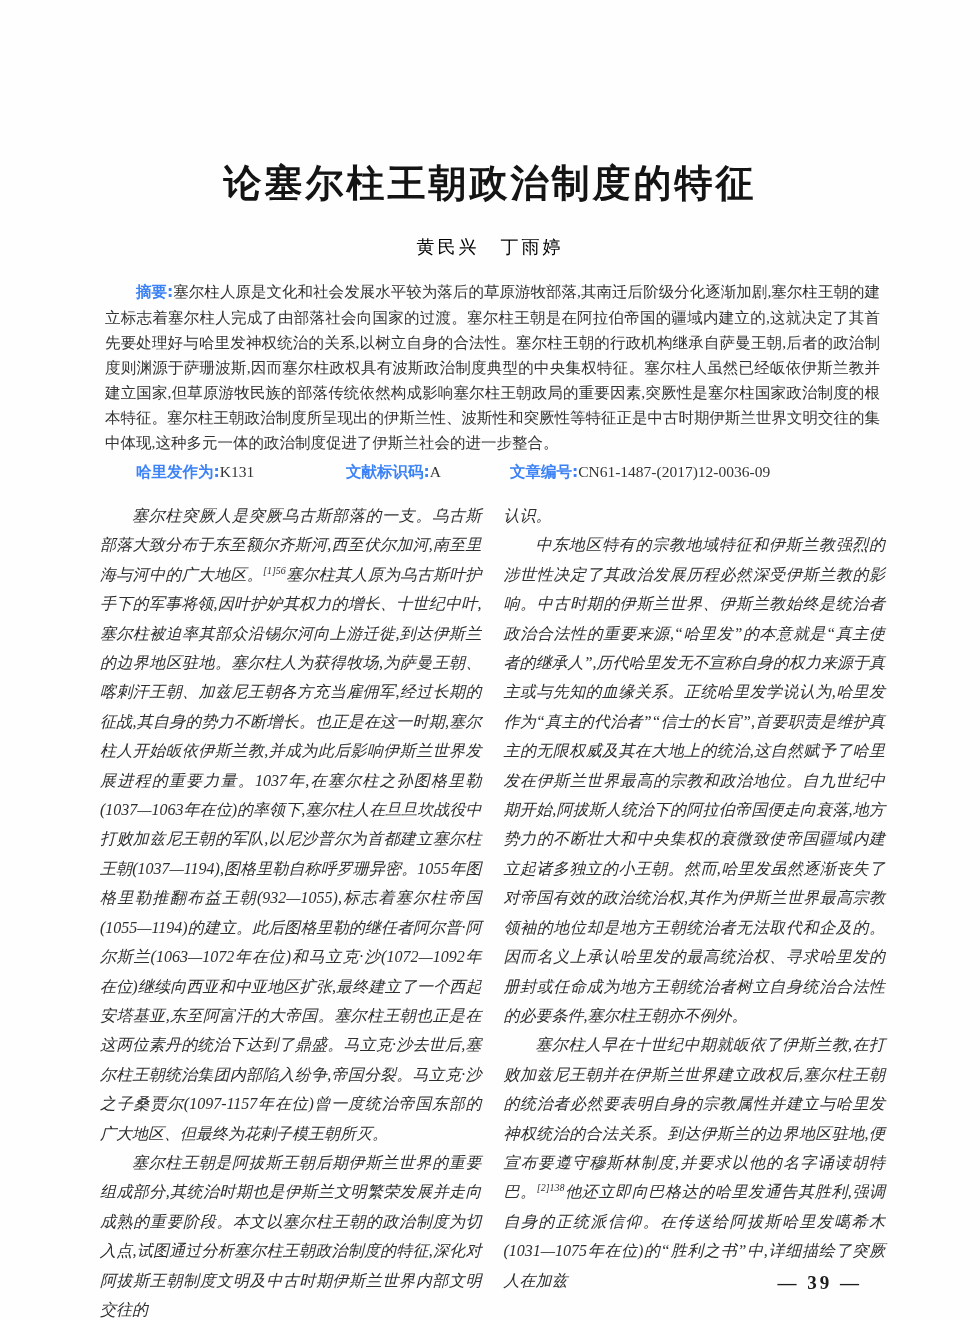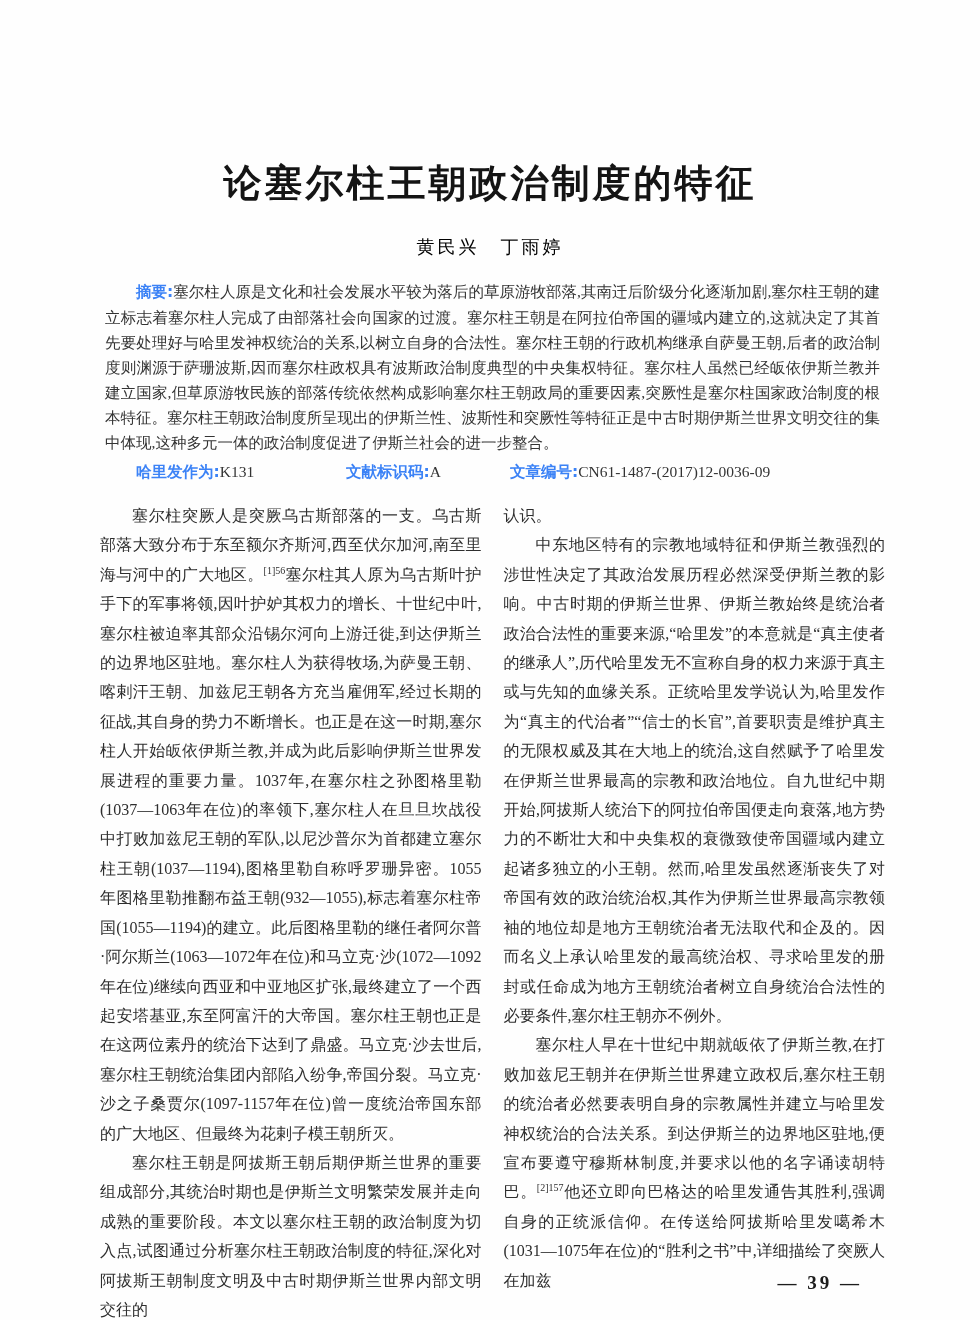--- a/index.html
+++ b/index.html
@@ -62,21 +62,21 @@
     gap: 22px;
     margin: 16px 95px 0 100px;
   }
   .col {
     width: 384px;
     font-size: 16px;
     line-height: 29.4px;
     text-align: justify;
     color: #2e2e2e;
   }
-  .col p { margin: 0; }
+  .col p { margin: 0; font-style: italic; }
   .indent { text-indent: 2em; }
   .noindent { text-indent: 0; }
   .sec-heading {
     margin: 0;
     font-family: "DejaVu Sans", sans-serif;
     font-size: 16.5px;
     font-weight: bold;
     line-height: 29.4px;
     text-indent: 2em;
     color: #161616;
@@ -119,20 +119,20 @@
   <div class="columns">
 
     <div class="col">
       <p class="indent"><span>塞尔柱突厥人是突厥乌古斯部落的一支。乌古斯部落大致分布于东至额尔齐斯河,西至伏尔加河,南至里海与河中的广大地区。</span><sup class="cite">[1]56</sup><span>塞尔柱其人原为乌古斯叶护手下的军事将领,因叶护妒其权力的增长、十世纪中叶,塞尔柱被迫率其部众沿锡尔河向上游迁徙,到达伊斯兰的边界地区驻地。塞尔柱人为获得牧场,为萨曼王朝、喀剌汗王朝、加兹尼王朝各方充当雇佣军,经过长期的征战,其自身的势力不断增长。也正是在这一时期,塞尔柱人开始皈依伊斯兰教,并成为此后影响伊斯兰世界发展进程的重要力量。1037年,在塞尔柱之孙图格里勒(1037—1063年在位)的率领下,塞尔柱人在旦旦坎战役中打败加兹尼王朝的军队,以尼沙普尔为首都建立塞尔柱王朝(1037—1194),图格里勒自称呼罗珊异密。1055年图格里勒推翻布益王朝(932—1055),标志着塞尔柱帝国(1055—1194)的建立。此后图格里勒的继任者阿尔普·阿尔斯兰(1063—1072年在位)和马立克·沙(1072—1092年在位)继续向西亚和中亚地区扩张,最终建立了一个西起安塔基亚,东至阿富汗的大帝国。塞尔柱王朝也正是在这两位素丹的统治下达到了鼎盛。马立克·沙去世后,塞尔柱王朝统治集团内部陷入纷争,帝国分裂。马立克·沙之子桑贾尔(1097-1157年在位)曾一度统治帝国东部的广大地区、但最终为花剌子模王朝所灭。</span></p>
       <p class="indent">塞尔柱王朝是阿拔斯王朝后期伊斯兰世界的重要组成部分,其统治时期也是伊斯兰文明繁荣发展并走向成熟的重要阶段。本文以塞尔柱王朝的政治制度为切入点,试图通过分析塞尔柱王朝政治制度的特征,深化对阿拔斯王朝制度文明及中古时期伊斯兰世界内部文明交往的</p>
     </div>
 
     <div class="col">
       <p class="noindent">认识。</p>
       <p class="indent">中东地区特有的宗教地域特征和伊斯兰教强烈的涉世性决定了其政治发展历程必然深受伊斯兰教的影响。中古时期的伊斯兰世界、伊斯兰教始终是统治者政治合法性的重要来源,“哈里发”的本意就是“真主使者的继承人”,历代哈里发无不宣称自身的权力来源于真主或与先知的血缘关系。正统哈里发学说认为,哈里发作为“真主的代治者”“信士的长官”,首要职责是维护真主的无限权威及其在大地上的统治,这自然赋予了哈里发在伊斯兰世界最高的宗教和政治地位。自九世纪中期开始,阿拔斯人统治下的阿拉伯帝国便走向衰落,地方势力的不断壮大和中央集权的衰微致使帝国疆域内建立起诸多独立的小王朝。然而,哈里发虽然逐渐丧失了对帝国有效的政治统治权,其作为伊斯兰世界最高宗教领袖的地位却是地方王朝统治者无法取代和企及的。因而名义上承认哈里发的最高统治权、寻求哈里发的册封或任命成为地方王朝统治者树立自身统治合法性的必要条件,塞尔柱王朝亦不例外。</p>
-      <p class="indent"><span>塞尔柱人早在十世纪中期就皈依了伊斯兰教,在打败加兹尼王朝并在伊斯兰世界建立政权后,塞尔柱王朝的统治者必然要表明自身的宗教属性并建立与哈里发神权统治的合法关系。到达伊斯兰的边界地区驻地,便宣布要遵守穆斯林制度,并要求以他的名字诵读胡特巴。</span><sup class="cite">[2]157</sup><span>他还立即向巴格达的哈里发通告其胜利,强调自身的正统派信仰。在传送给阿拔斯哈里发噶希木(1031—1075年在位)的“胜利之书”中,详细描绘了突厥人在加兹</span></p>
+      <p class="indent"><span>塞尔柱人早在十世纪中期就皈依了伊斯兰教,在打败加兹尼王朝并在伊斯兰世界建立政权后,塞尔柱王朝的统治者必然要表明自身的宗教属性并建立与哈里发神权统治的合法关系。到达伊斯兰的边界地区驻地,便宣布要遵守穆斯林制度,并要求以他的名字诵读胡特巴。</span><sup class="cite">[2]138</sup><span>他还立即向巴格达的哈里发通告其胜利,强调自身的正统派信仰。在传送给阿拔斯哈里发噶希木(1031—1075年在位)的“胜利之书”中,详细描绘了突厥人在加兹</span></p>
     </div>
 
   </div>
 
   <div class="footer">— 39 —</div>
 
 </div>
 
 </body></html>

